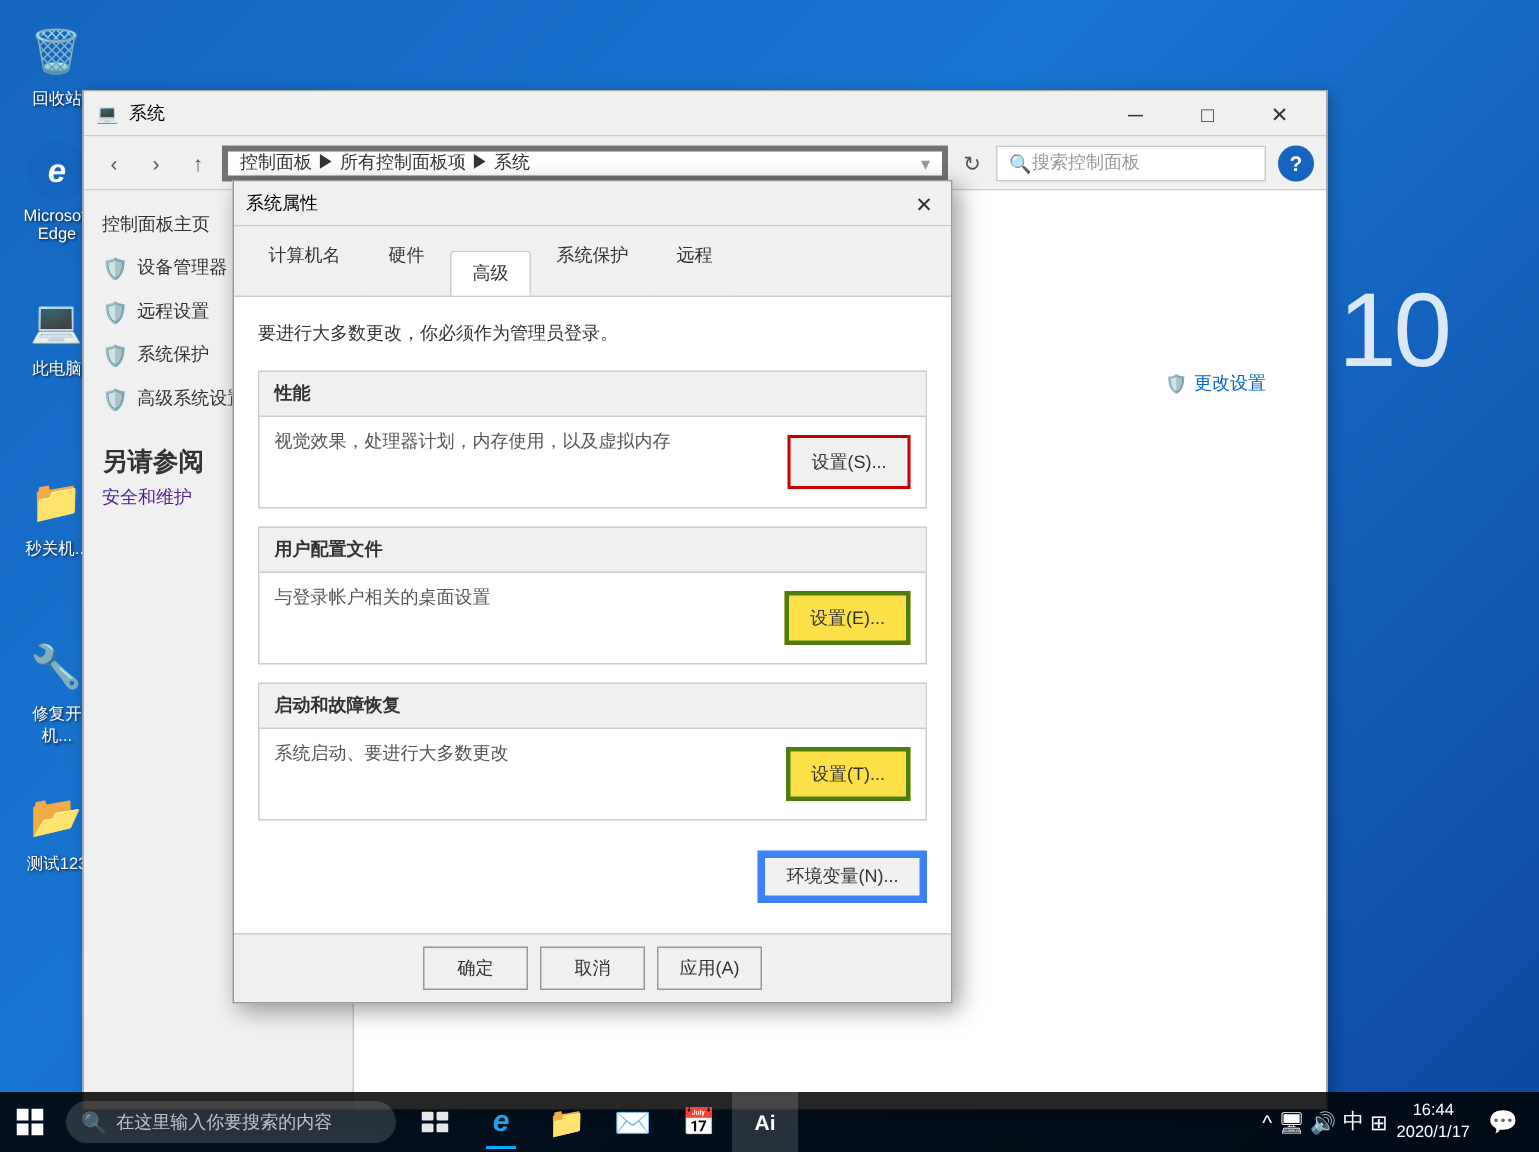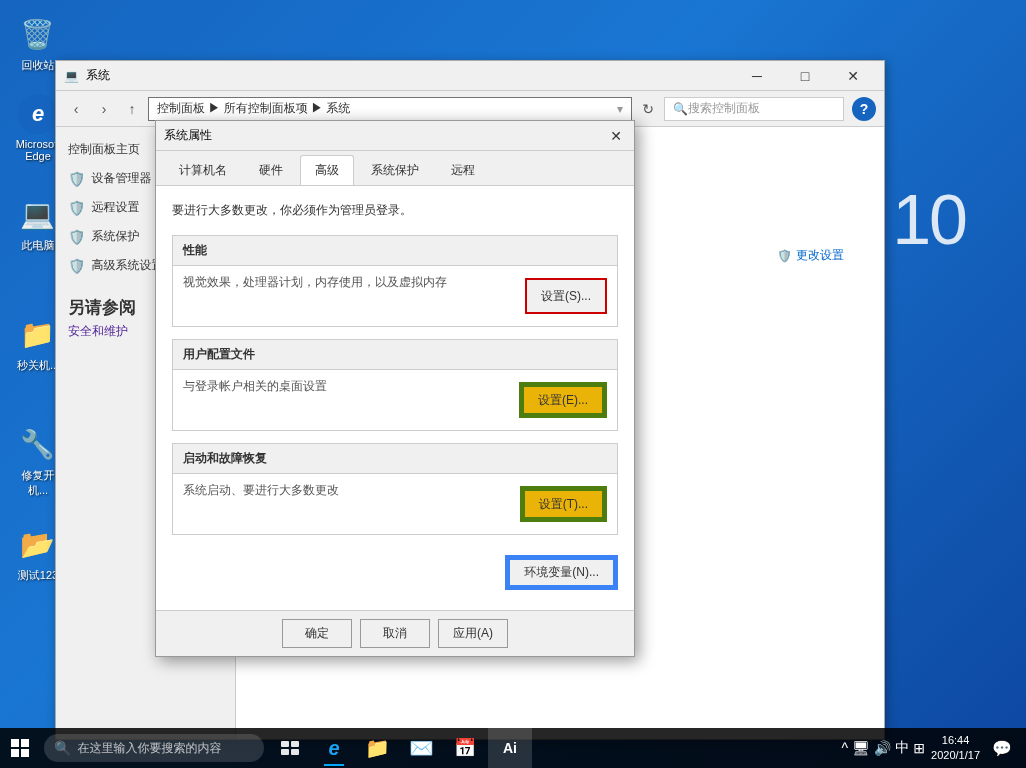--- a/index.html
+++ b/index.html
@@ -114,21 +114,21 @@
       display: flex;
       align-items: center;
       justify-content: center;
       font-size: 14px;
       color: #555;
       border-radius: 3px;
     }
     .address-path {
       flex: 1;
       height: 24px;
-      border: 1px solid #737373;
+      border: 4px solid #737373;
       background: white;
       display: flex;
       align-items: center;
       padding: 0 8px;
       font-size: 12px;
       color: #333;
     }
     .search-box {
       width: 180px;
       height: 24px;
@@ -239,20 +239,21 @@
       border: 1px solid transparent;
       border-bottom: none;
       background: #f0f0f0;
       border-radius: 3px 3px 0 0;
     }
     .tab.active {
       background: white;
       border-color: #ccc;
       border-bottom-color: white;
       z-index: 1;
+      margin-top: 12px;
     }
 
     
     .dialog-body {
       background: white;
       padding: 16px;
     }
 
     .admin-notice {
       font-size: 12px;
@@ -286,22 +287,22 @@
       margin-bottom: 8px;
     }
     .section-btn-row {
       display: flex;
       justify-content: flex-end;
       padding: 4px 0;
     }
     .section-btn {
       padding: 4px 14px;
       font-size: 12px;
-      background: #eab308;
-      border: 5px solid #4d7c0f;
+      background: #fde047;
+      border: 3px solid #4d7c0f;
       cursor: pointer;
       color: #333;
       min-width: 80px;
       text-align: center;
     }
 
     
     .section-btn.highlighted {
       border: 2px solid #cc0000;
       background: #f0f0f0;

